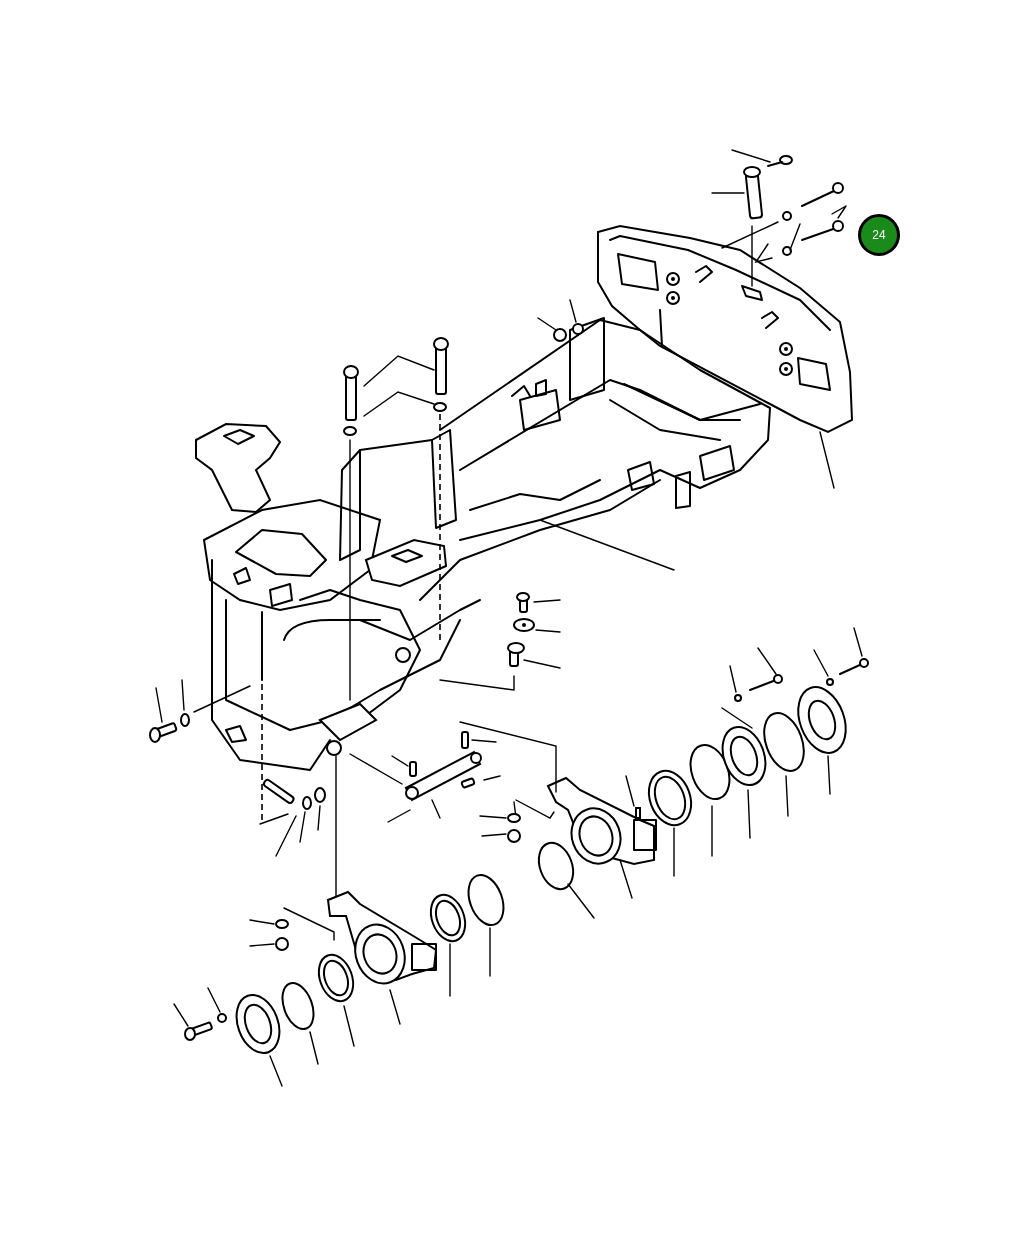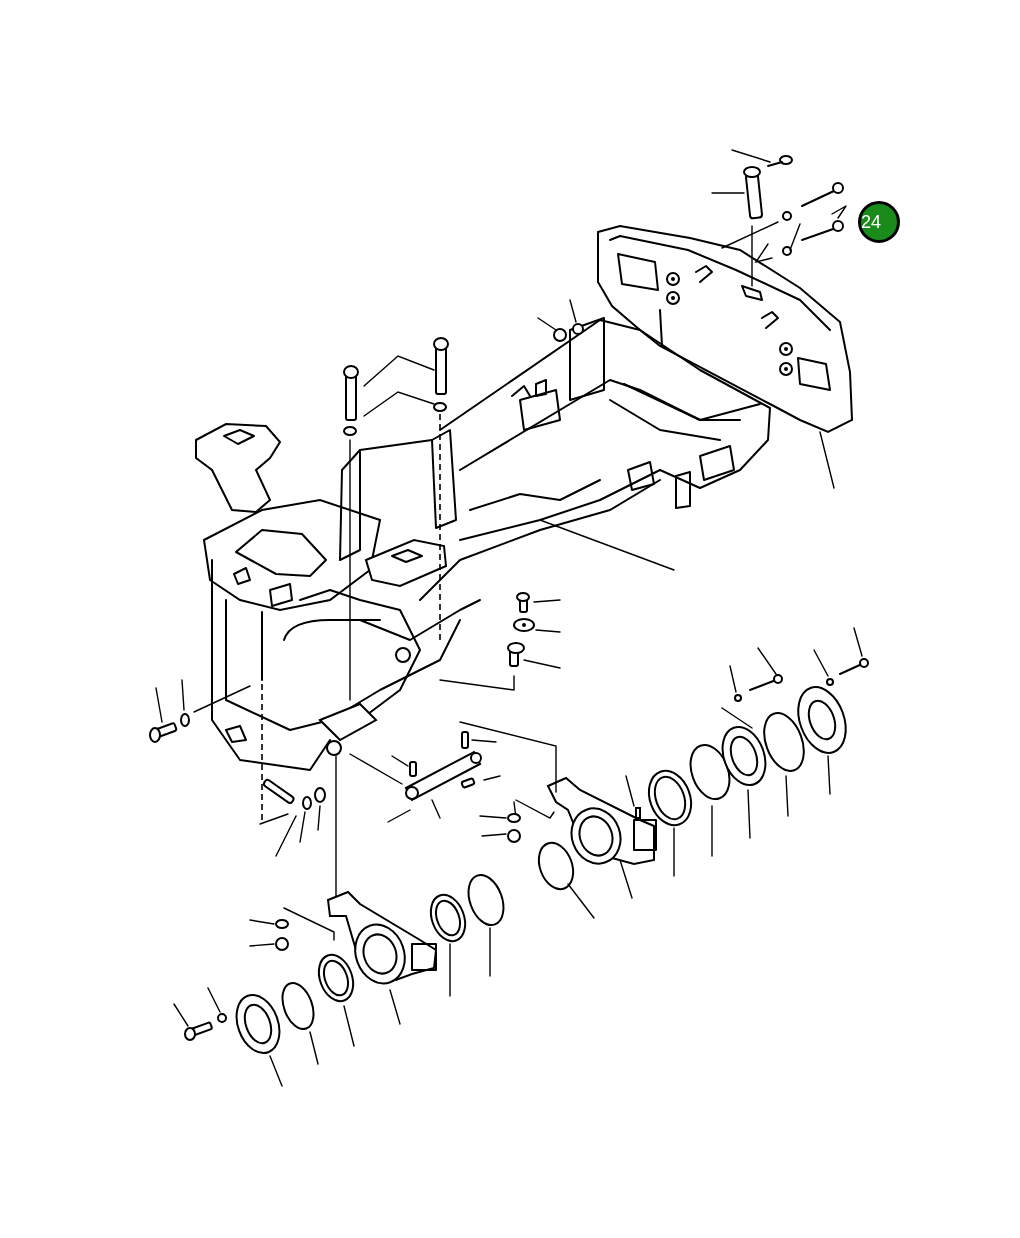--- a/index.html
+++ b/index.html
@@ -5,23 +5,23 @@
   html, body { margin: 0; padding: 0; background: #ffffff; }
   body { width: 1020px; height: 1238px; position: relative; overflow: hidden;
          font-family: "Liberation Sans", sans-serif; }
   #diagram { position: absolute; left: 0; top: 0; width: 1020px; height: 1238px; }
   #diagram .ln { stroke: #000; stroke-width: 2; fill: none; stroke-linecap: round; stroke-linejoin: round; }
   #diagram .thin { stroke: #000; stroke-width: 1.4; fill: none; stroke-linecap: round; }
   #diagram .dash { stroke: #000; stroke-width: 1.6; fill: none; stroke-dasharray: 6 4; }
   #diagram .fillw { fill: #fff; stroke: #000; stroke-width: 2; }
   #diagram .dot { fill: #000; }
   .callout {
-    position: absolute; left: 858px; top: 201px; width: 36px; height: 36px;
+    position: absolute; left: 858px; top: 214px; width: 36px; height: 36px;
     border-radius: 50%; background: #1a8a1a; border: 3px solid #000;
-    color: #fff; font-size: 18px; line-height: 36px; 
+    color: #fff; font-size: 12px; line-height: 36px; text-align: center;
     cursor: pointer;
   }
 </style>
 </head>
 <body>
 
 <svg id="diagram" viewBox="0 0 1020 1238" xmlns="http://www.w3.org/2000/svg">
 
   <g>
     <path class="fillw" d="M598 232 L620 226 L690 238 L740 250 L800 288 L840 322 L850 372 L852 420 L828 432 L800 420 L770 404 L660 346 L640 330 L612 306 L598 282 Z"></path>

